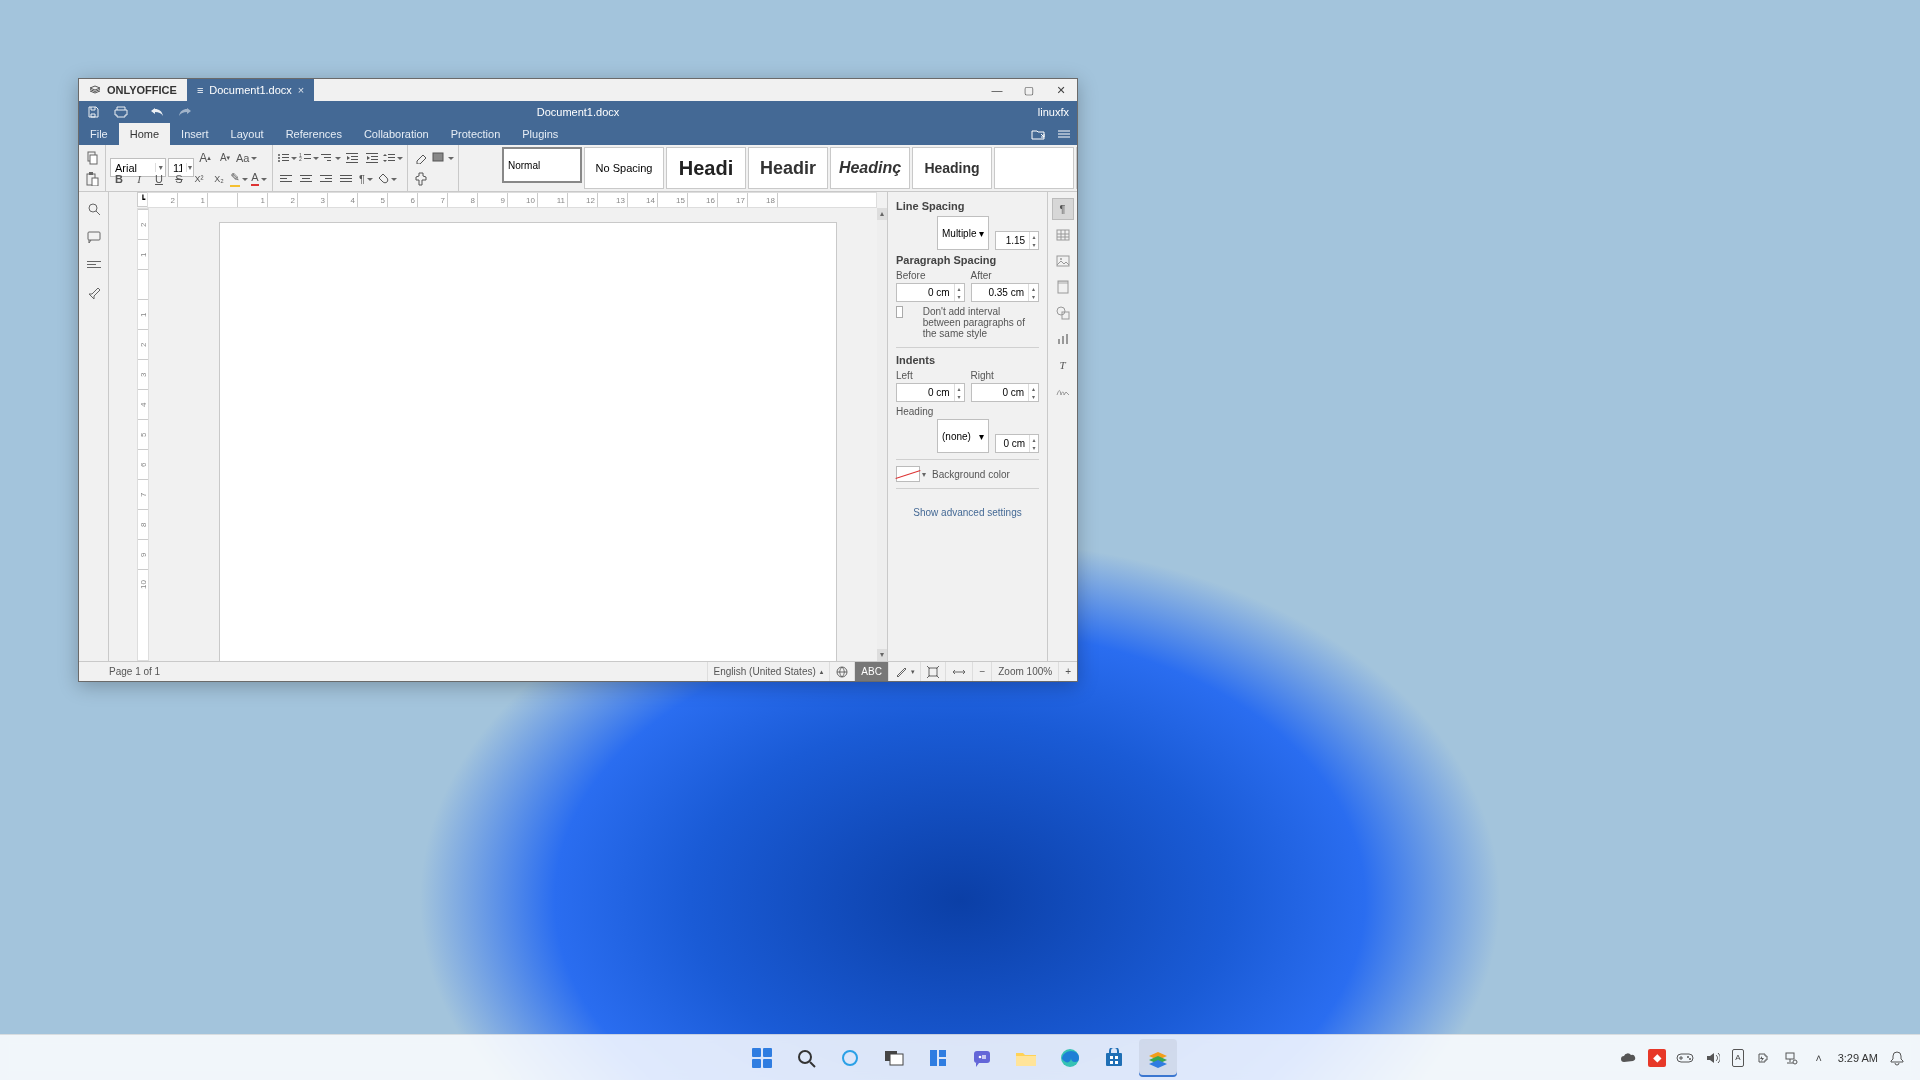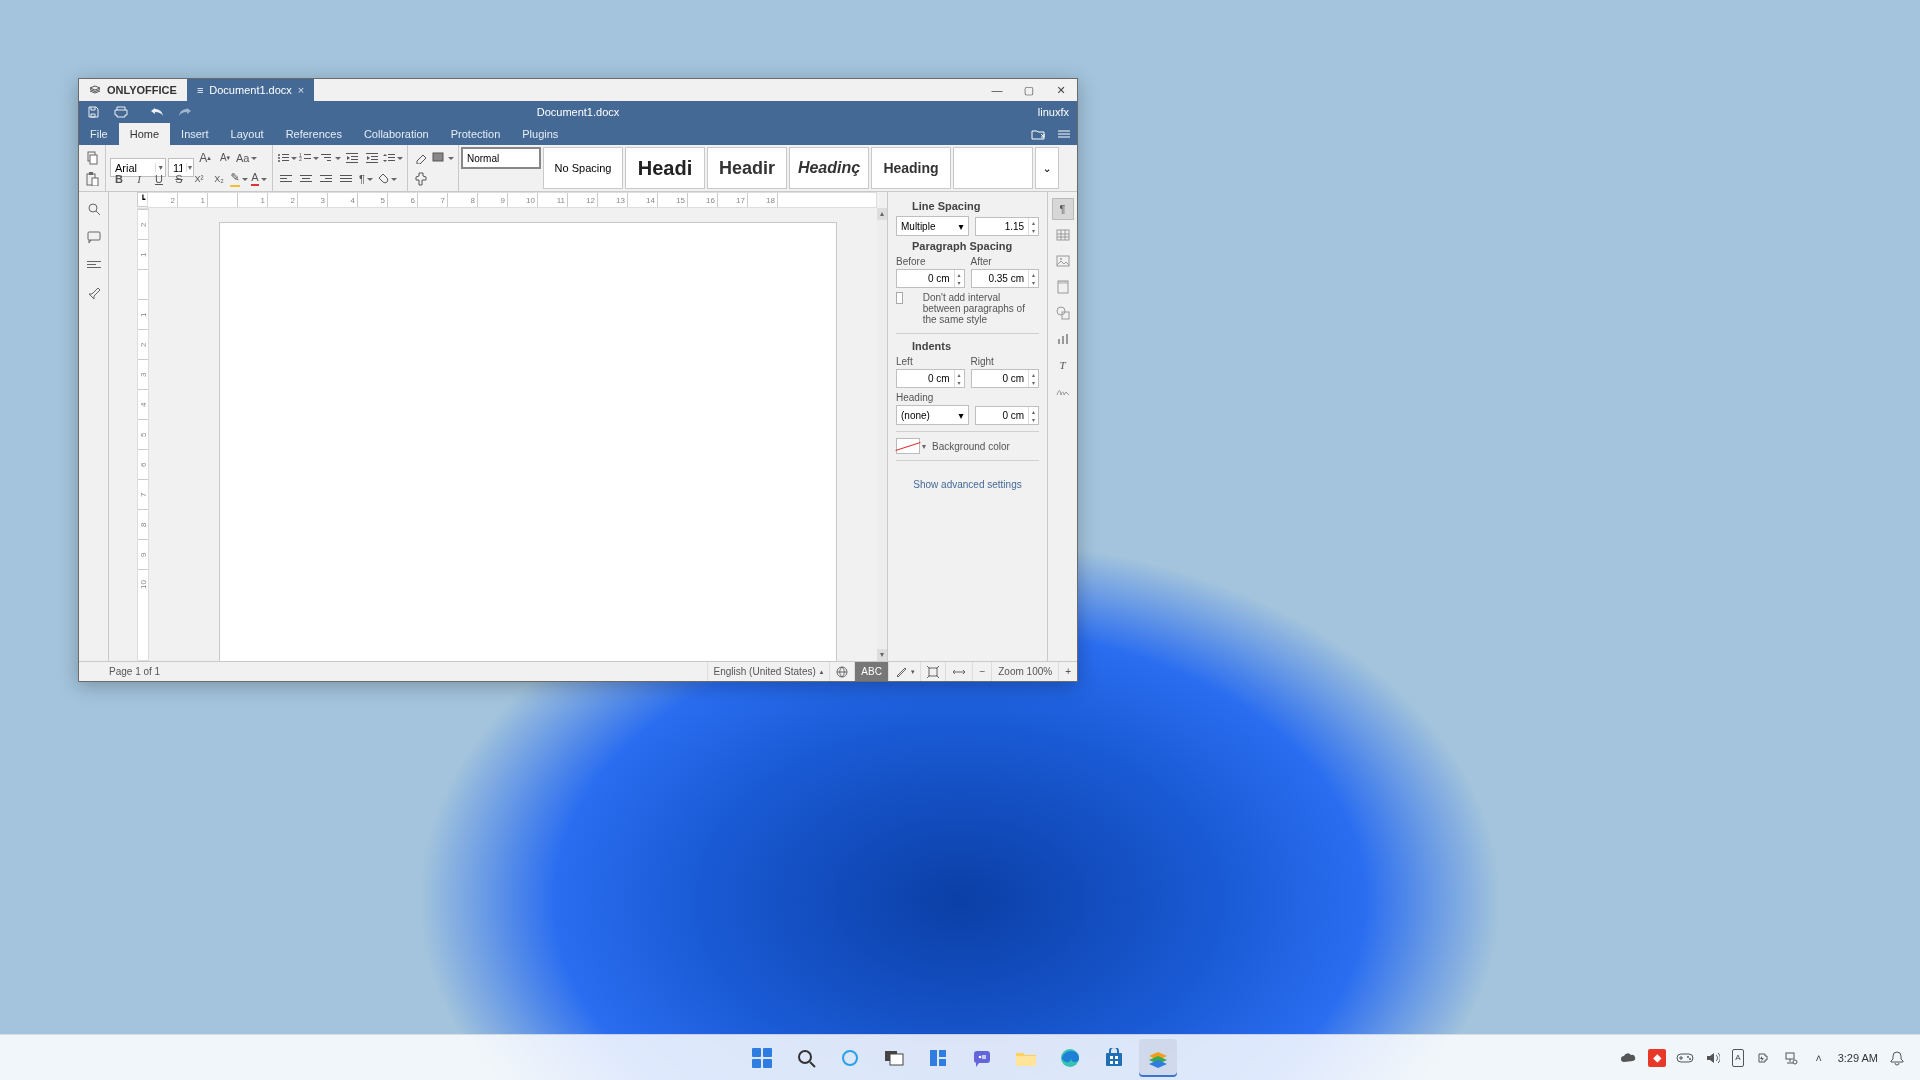--- a/index.html
+++ b/index.html
@@ -57,29 +57,29 @@
 .corner-box { position:absolute; left:28px; top:0; width:12px; height:15px; border:1px solid #ccc; background:#fff; display:flex; align-items:center; justify-content:center; font-size:8px;}
 .vruler { position:absolute; left:28px; top:16px; bottom:0; width:12px; background:#fff; border:1px solid #ddd; display:flex; flex-direction:column; font-size:8px;}
 .vruler .seg { flex:0 0 30px; border-bottom:1px solid #ccc; color:#888; display:flex; align-items:flex-end; justify-content:center; writing-mode: vertical-rl; transform: rotate(180deg);}
 .page-area { position:absolute; left:40px; top:16px; right:10px; bottom:0; overflow:auto; background:#f1f1f1;}
 .page { width:618px; min-height:870px; background:#fff; border:1px solid #c9c9c9; margin:14px 0 20px 70px; }
 .scroll-v { position:absolute; right:0; top:16px; bottom:0; width:10px; background:#eee;}
 .scroll-arrow { height:12px; background:#ddd; text-align:center; font-size:8px; line-height:12px; color:#666;}
 .scroll-track { position:absolute; top:12px; bottom:12px; left:0; right:0;}
 
 .right-panel { width:160px; background:#f1f1f1; border-left:1px solid #c9c9c9; padding:6px 8px; overflow:auto;}
-.rp-head { font-size:11px; font-weight:600; color:#444; margin:2px 16px 4px; }
+.rp-head { font-size:11px; font-weight:600; color:#444; margin:2px 0 4px; }
 .rp-row { display:flex; gap:6px; align-items:flex-end; margin-bottom:4px;}
 .rp-col { display:flex; flex-direction:column; flex:1; }
 .rp-label { font-size:10px; color:#555; margin-bottom:2px;}
 .spin { display:flex; border:1px solid #bfbfbf; background:#fff; height:19px; align-items:stretch; }
 .spin input { border:0; width:100%; text-align:right; padding:0 4px; font-size:10px; outline:0;}
 .spin .sp-btns { width:12px; display:flex; flex-direction:column; }
 .spin .sp-up, .spin .sp-dn { flex:1; font-size:6px; display:flex; align-items:center; justify-content:center; border-left:1px solid #ddd; color:#666; }
-.sel { height:19px; border:1px solid #bfbfbf; background:#fff; display:flex; align-items:center; padding:9px 4px; width:100%; justify-content:space-between; font-size:10px;}
+.sel { height:19px; border:1px solid #bfbfbf; background:#fff; display:flex; align-items:center; padding:16px 4px; width:100%; justify-content:space-between; font-size:10px;margin-left:41px;}
 .chk { display:flex; gap:20px; font-size:10px; color:#555; margin:4px 0 8px;}
 .chk .box { width:12px; height:12px; border:1px solid #aaa; background:#fff;}
 .divider { border-top:1px solid #d0d0d0; margin:6px 0; }
 .bg-swatch { width:24px; height:16px; border:1px solid #bbb; background:linear-gradient(#fff,#fff); position:relative;}
 .bg-swatch::after{content:"";position:absolute;left:-2px;right:-2px;top:50%;height:1px;background:#d33;transform:rotate(-18deg);}
 .link { color:#446995; font-size:10px; cursor:pointer; text-align:center; display:block; margin-top:18px;}
 
 .right-rail { width:30px; background:#f1f1f1; border-left:1px solid #c9c9c9; display:flex; flex-direction:column; align-items:center; gap:4px; padding-top:6px;}
 .right-rail .rail-btn.active { background:#d7d7d7; box-shadow: inset 0 0 0 1px #bbb;}
 

